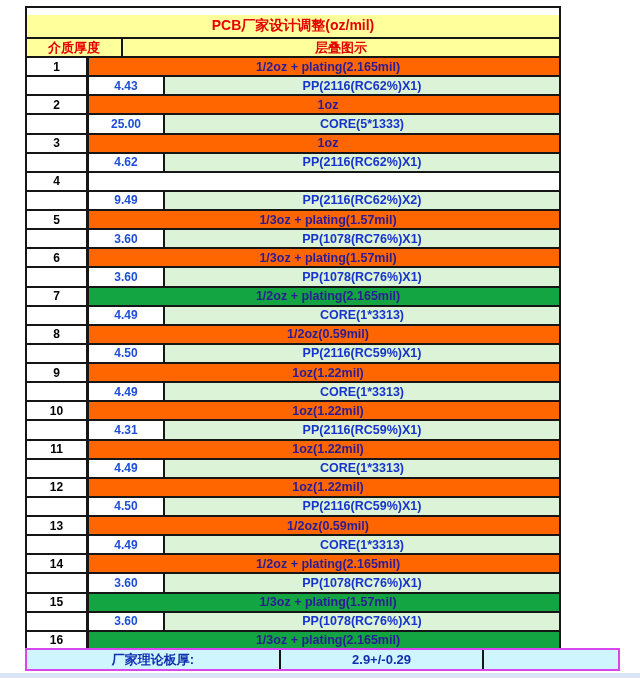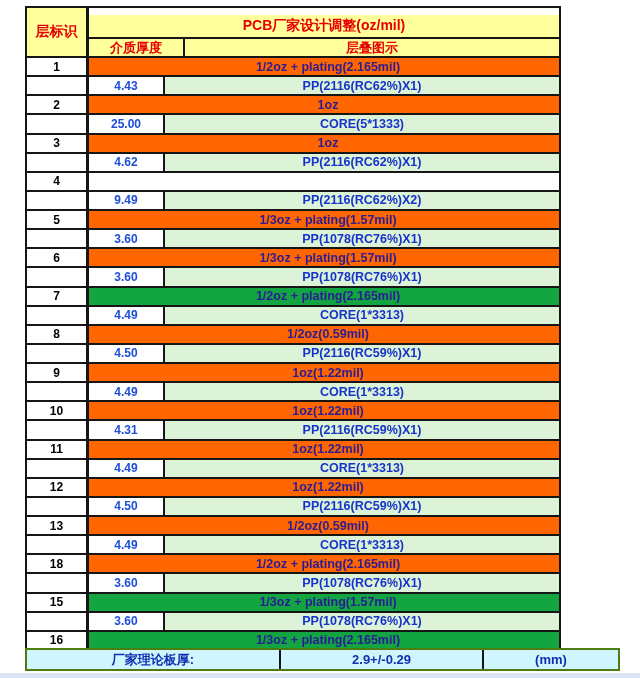--- a/index.html
+++ b/index.html
@@ -58,21 +58,21 @@
     display:flex;align-items:center;justify-content:center;
     font-weight:bold;font-size:12px;color:#1d4ed8;background:#fff;
   }
   .colC{
     flex:1;display:flex;align-items:center;justify-content:center;
     font-weight:bold;font-size:12.5px;color:var(--dielectric-text);
     background:var(--dielectric-green);
   }
   .footer-bar{
     position:absolute;left:25px;top:648px;width:595px;height:23px;
-    box-sizing:border-box;border:2px solid #4d7c0f;
+    box-sizing:border-box;border:2px solid #d946ef;
     background:var(--footer-blue);display:flex;
     font-weight:bold;font-size:13px;color:var(--footer-text);
   }
   .footer-bar .f-label{
     width:254px;box-sizing:border-box;border-right:2px solid #161616;
     display:flex;align-items:center;justify-content:center;
   }
   .footer-bar .f-value{
     width:203px;box-sizing:border-box;border-right:2px solid #161616;
     display:flex;align-items:center;justify-content:center;
@@ -83,21 +83,20 @@
   .page-bottom-strip{
     position:absolute;left:0;bottom:0;width:640px;height:5px;
     background:#d9e4f4;
   }
 </style>
 </head>
 <body style="--copper-orange: #FF6600; --copper-green: #12A542; --dielectric-green: #DCF3D8; --header-yellow: #FFFF9C; --footer-blue: #CFF5FE; --band-text: #2B1C96; --dielectric-text: #1633CC; --header-text: #E60000; --footer-text: #1030B0;">
 
 <div class="stack-table">
   <div class="hdr">
-    <div class="hdr-left">层标识</div>
     <div class="hdr-right">
       <div class="hdr-title">PCB厂家设计调整(oz/mil)</div>
       <div class="hdr-sub">
         <div class="sub-b">介质厚度</div>
         <div class="sub-c">层叠图示</div>
       </div>
     </div>
   </div>
   <div id="rows">
       <div class="row">
@@ -210,21 +209,21 @@
       <div class="row">
         <div class="colA">13</div>
         <div class="band orange">1/2oz(0.59mil)</div>
       </div>
       <div class="row">
         <div class="colA"></div>
         <div class="colB">4.49</div>
         <div class="colC">CORE(1*3313)</div>
       </div>
       <div class="row">
-        <div class="colA">18</div>
+        <div class="colA">14</div>
         <div class="band orange">1/2oz + plating(2.165mil)</div>
       </div>
       <div class="row">
         <div class="colA"></div>
         <div class="colB">3.60</div>
         <div class="colC">PP(1078(RC76%)X1)</div>
       </div>
       <div class="row">
         <div class="colA">15</div>
         <div class="band green">1/3oz + plating(1.57mil)</div>
@@ -237,16 +236,15 @@
       <div class="row">
         <div class="colA">16</div>
         <div class="band green">1/3oz + plating(2.165mil)</div>
       </div>
     </div>
 </div>
 
 <div class="footer-bar">
   <div class="f-label">厂家理论板厚:</div>
   <div class="f-value">2.9+/-0.29</div>
-  <div class="f-unit">(mm)</div>
 </div>
 
 <div class="page-bottom-strip"></div>
 
 </body></html>

